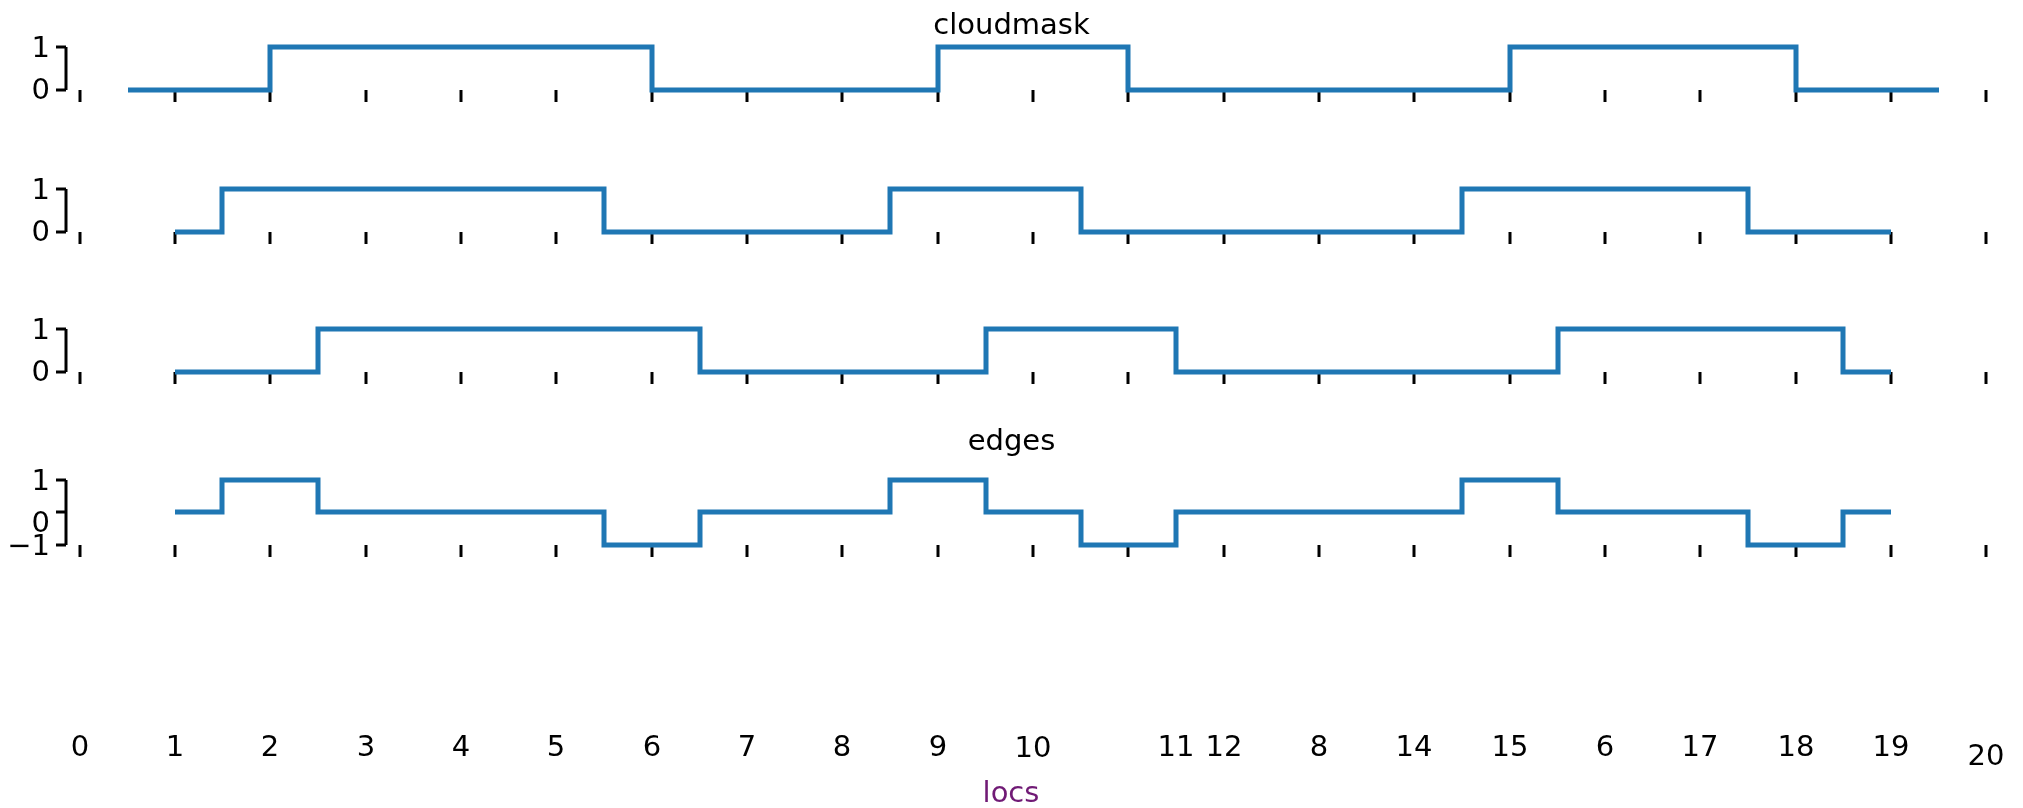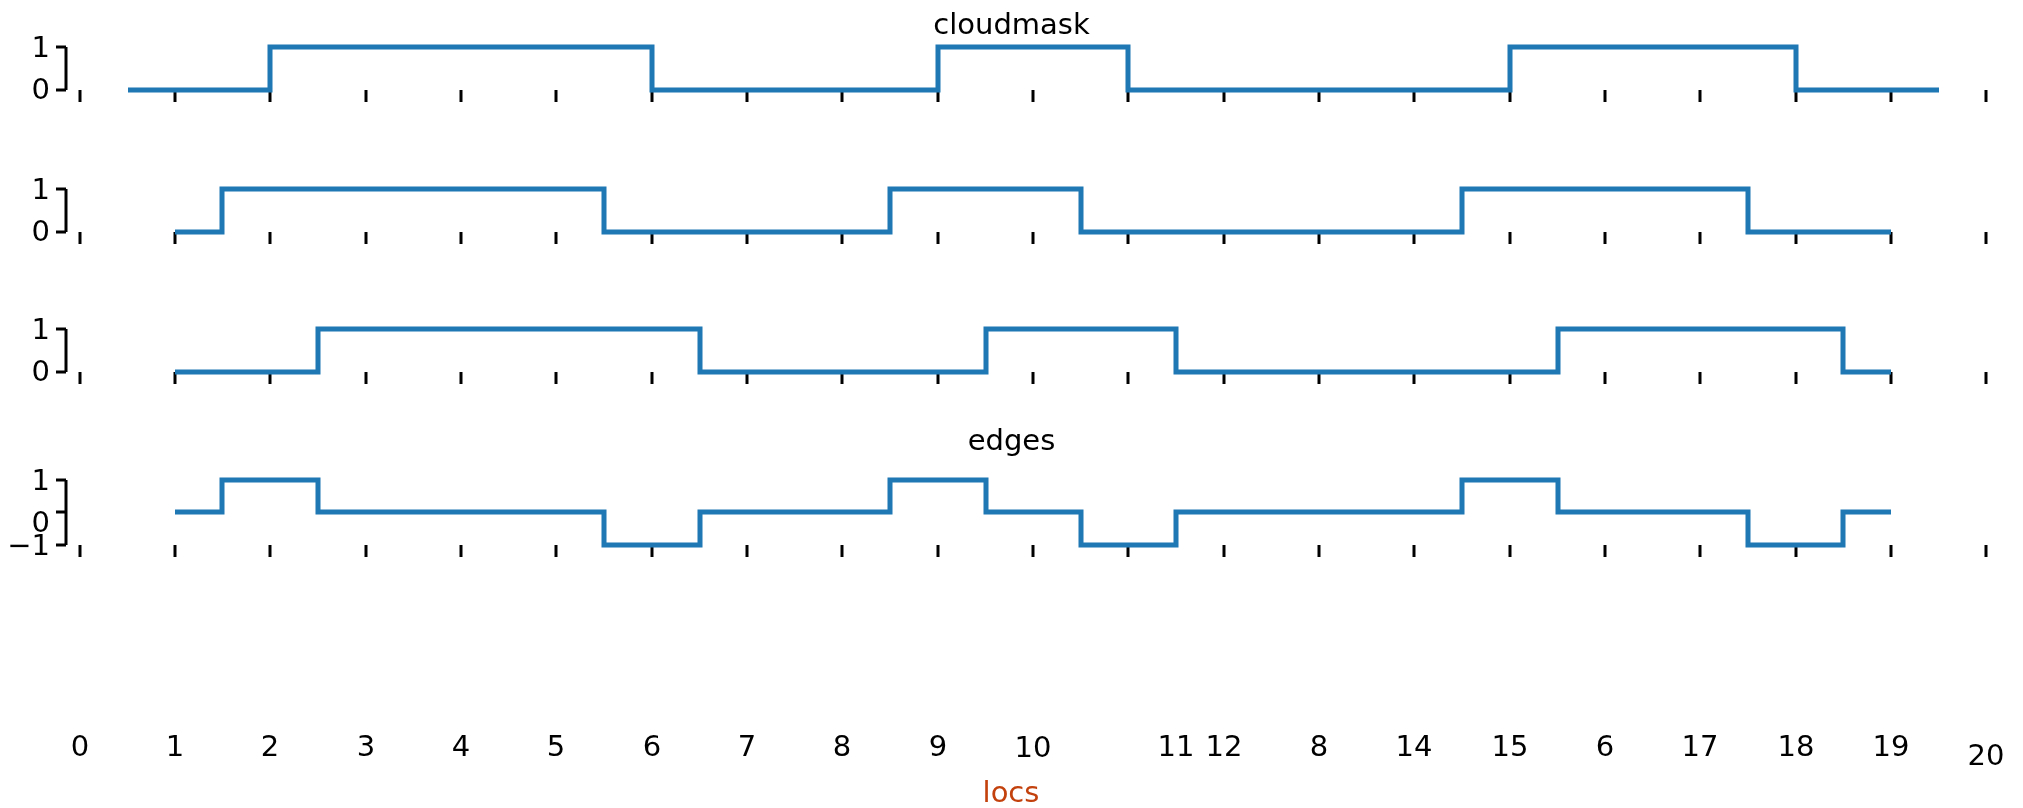--- a/index.html
+++ b/index.html
@@ -3,21 +3,21 @@
 <meta charset="utf-8">
 <style>
   html,body{margin:0;padding:0;background:#ffffff;}
   body{width:2023px;height:808px;font-family:"DejaVu Sans","Liberation Sans",sans-serif;position:relative;overflow:hidden;}
   #figure{position:absolute;left:0;top:0;width:2023px;height:808px;background:#fff;}
   .subplot{position:absolute;left:0;width:2023px;}
   .plot-title{position:absolute;width:100%;text-align:center;font-size:29px;color:#000;line-height:1;}
   .svg-layer{position:absolute;left:0;top:0;}
   .ylabel-tick{position:absolute;font-size:29px;color:#000;text-align:right;line-height:1;}
   .xtick-label{position:absolute;font-size:29px;color:#000;text-align:center;line-height:1;transform:translateX(-50%);}
-  .xaxis-label{position:absolute;font-size:29px;color:#c2410c;text-align:center;line-height:1;transform:translateX(-50%);}
+  .xaxis-label{position:absolute;font-size:29px;color:#701a75;text-align:center;line-height:1;transform:translateX(-50%);}
 </style>
 </head>
 <body>
 
 <div id="figure">
 
   <div class="subplot" style="top:0px;height:140px;">
     <div class="plot-title" style="top:10px;">cloudmask</div>
     <div class="ylabel-tick" style="left:10px;top:33px;width:40px;">1</div>
     <div class="ylabel-tick" style="left:10px;top:75px;width:40px;">0</div>

